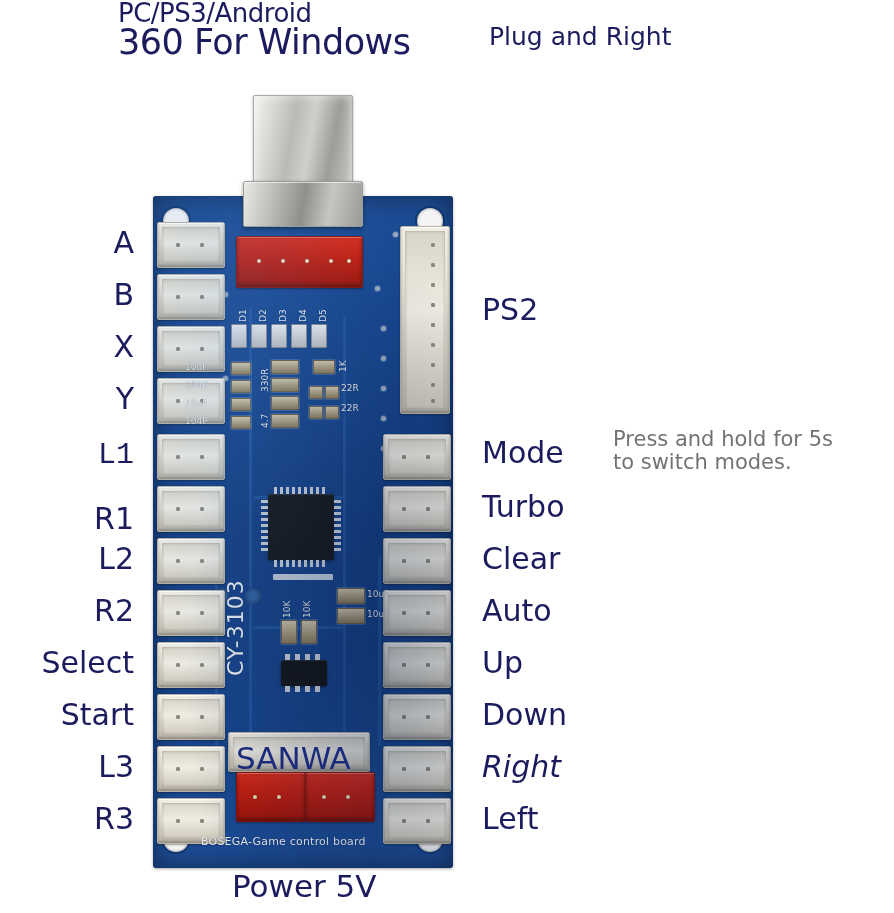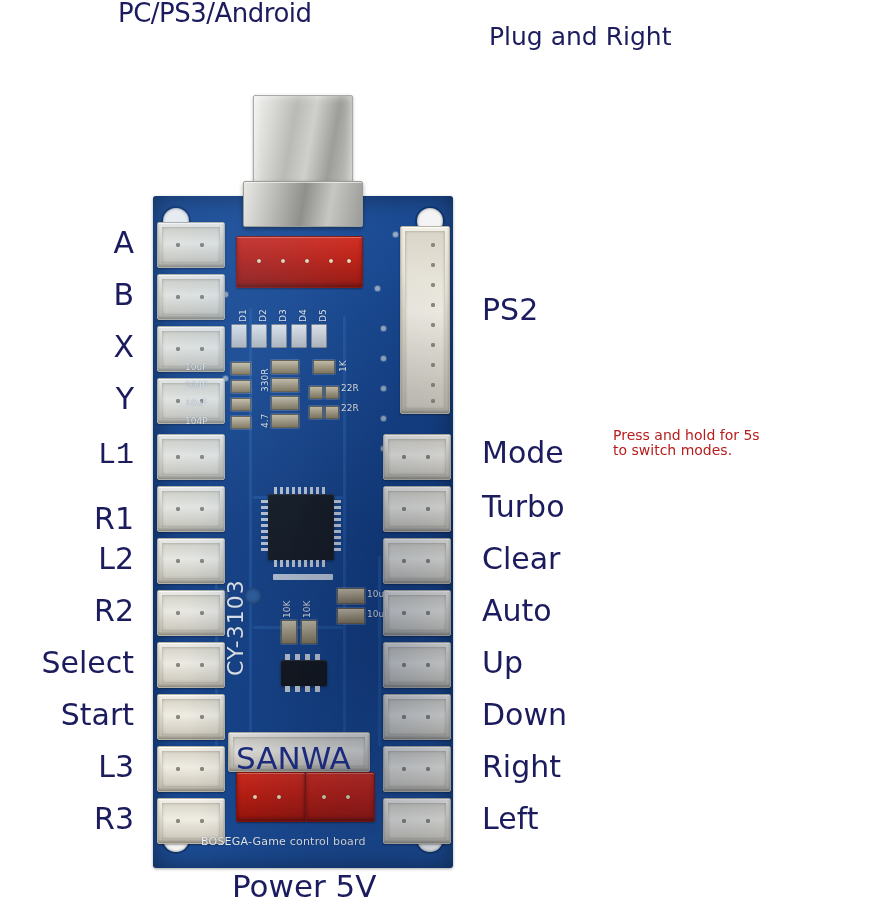--- a/index.html
+++ b/index.html
@@ -15,21 +15,21 @@
   #headline .l1{font-size:26px;}
   #headline .l2{font-size:35px;}
   #subhead{left:489px;top:24px;line-height:1.0;font-size:25px;color:#1b1b5e;white-space:nowrap;}
   #subhead div{white-space:nowrap;}
 
   
   .side-label{font-size:30px;line-height:1;color:#1b1b5e;white-space:nowrap;}
   .left-label{text-align:right;}
   .right-label{text-align:left;}
 
-  #mode-note{left:613px;top:428px;font-size:14px;line-height:1.08;color:#b91c1c;white-space:nowrap;}
+  #mode-note{left:613px;top:428px;font-size:21px;line-height:1.08;color:#737373;white-space:nowrap;}
   #mode-note div{white-space:nowrap;}
 
   #powerlabel{left:232px;top:868px;font-size:31px;color:#1b1b5e;white-space:nowrap;}
   #sanwa{left:236px;top:740px;font-size:31px;color:#1b2a7a;white-space:nowrap;z-index:40;
          text-shadow:0 0 1px rgba(255,255,255,.15);}
 
   
   #pcb{left:153px;top:196px;width:300px;height:672px;
        background:linear-gradient(180deg,#1d4d96 0%,#17458c 18%,#123c80 50%,#17458c 82%,#1d4d96 100%);
        border-radius:3px;
@@ -94,20 +94,21 @@
         text-shadow:0 0 1px rgba(0,0,0,.5);}
   .silk.rot{transform:rotate(-90deg);transform-origin:0 0;}
   .silk.big{font-size:22px;letter-spacing:1px;font-weight:400;}
   .silk.bottom{font-size:11px;letter-spacing:.2px;}
 </style>
 </head>
 <body>
 
 <div class="abs" id="headline">
   <div class="l1">PC/PS3/Android</div>
+  <div class="l2">360 For Windows</div>
 </div>
 
 <div class="abs" id="subhead">
   <div>Plug and Right</div>
 </div>
 
 <div id="left-labels">
     <div class="abs side-label left-label" style="left: 0px; top: 228px; width: 134px;">A</div>
     <div class="abs side-label left-label" style="left: 0px; top: 280px; width: 134px;">B</div>
     <div class="abs side-label left-label" style="left: 0px; top: 332px; width: 134px;">X</div>
@@ -123,21 +124,21 @@
   </div>
 
 <div id="right-labels">
     <div class="abs side-label right-label" style="left: 482px; top: 295px;">PS2</div>
     <div class="abs side-label right-label" style="left: 482px; top: 438px;">Mode</div>
     <div class="abs side-label right-label" style="left: 482px; top: 492px;">Turbo</div>
     <div class="abs side-label right-label" style="left: 482px; top: 544px;">Clear</div>
     <div class="abs side-label right-label" style="left: 482px; top: 596px;">Auto</div>
     <div class="abs side-label right-label" style="left: 482px; top: 648px; text-align: right;">Up</div>
     <div class="abs side-label right-label" style="left: 482px; top: 700px;">Down</div>
-    <div class="abs side-label right-label" style="left: 482px; top: 752px;">Right</div>
+    <div class="abs side-label right-label" style="left: 482px; top: 752px; font-style: italic;">Right</div>
     <div class="abs side-label right-label" style="left: 482px; top: 804px;">Left</div>
   </div>
 
 <div class="abs" id="mode-note">
   <div>Press and hold for 5s</div>
   <div>to switch modes.</div>
 </div>
 
 <div class="abs" id="pcb">
 

